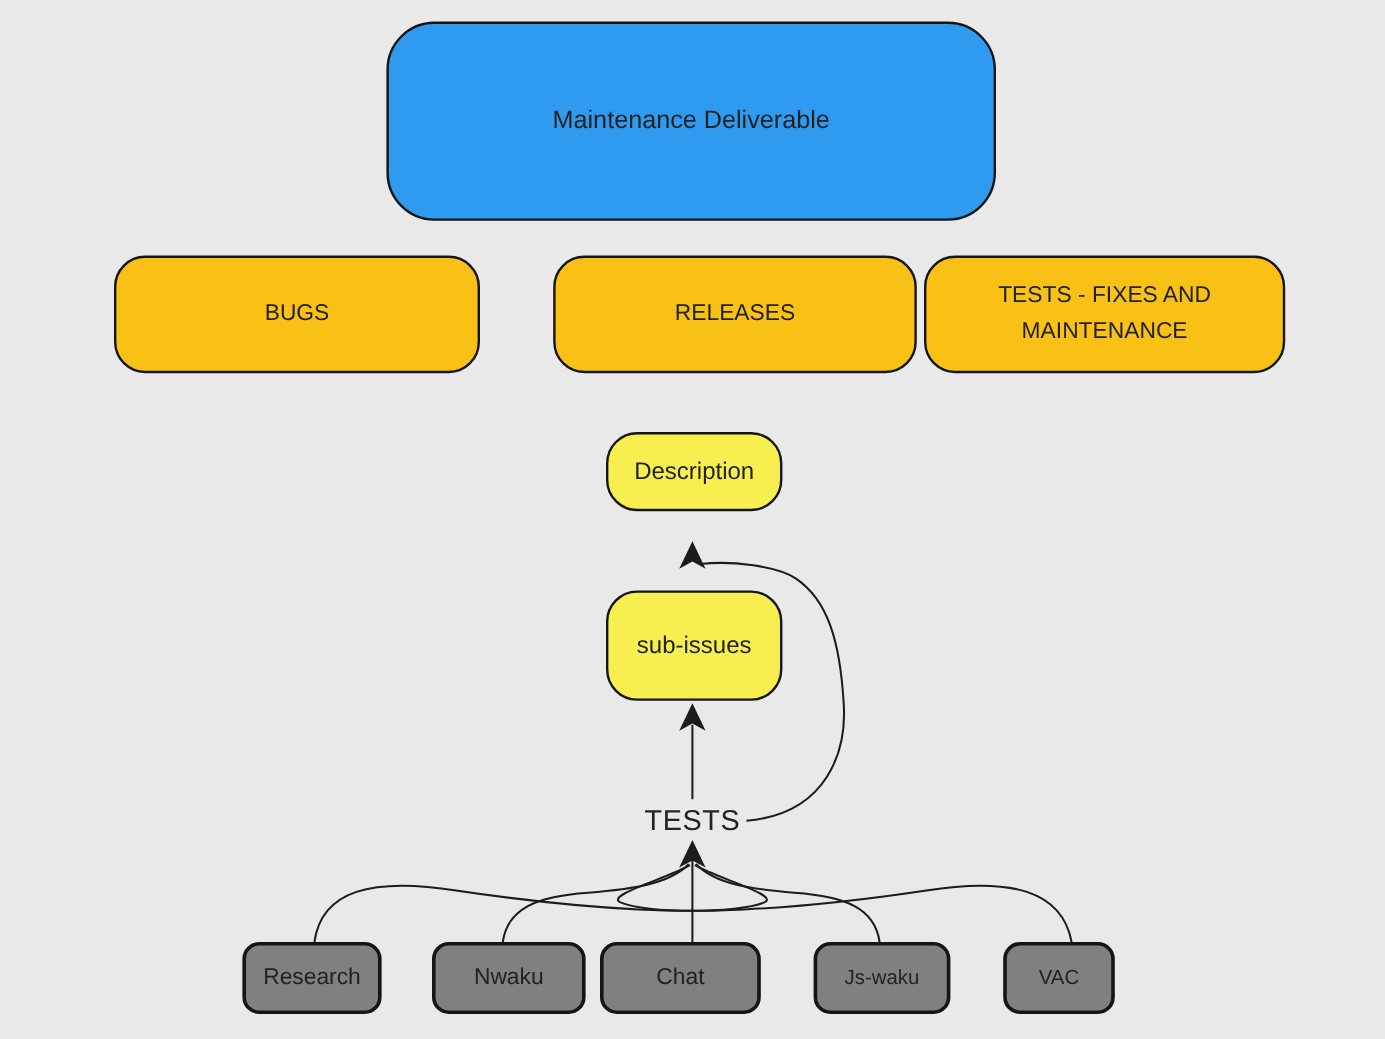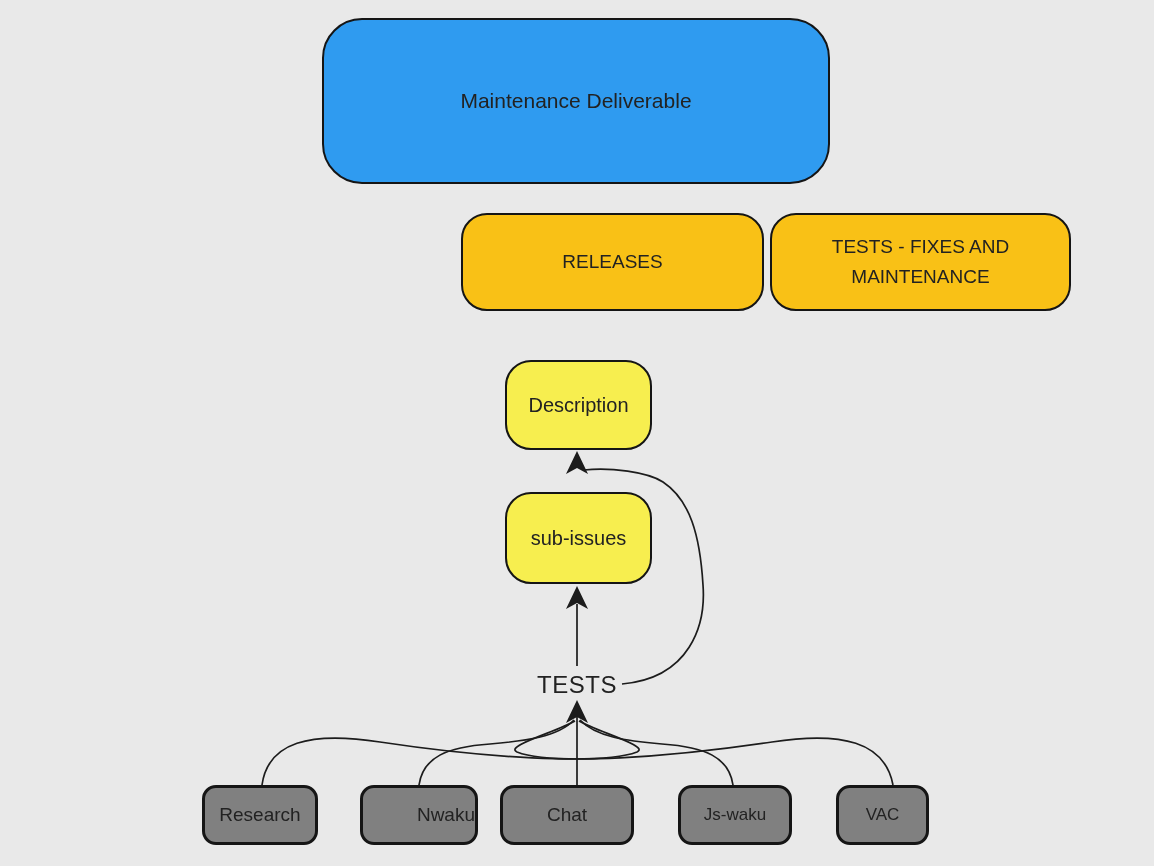--- a/index.html
+++ b/index.html
@@ -14,26 +14,26 @@
         box-sizing:border-box;color:var(--c-text);z-index:1;}
   .box{border:2.5px solid var(--c-border);}
   .node-blue{left:322px;top:18px;width:508px;height:166px;border-radius:40px;
              background:var(--c-blue);font-size:21px;}
   .node-orange{top:213px;height:98px;border-radius:26px;background:var(--c-orange);
                font-size:19px;line-height:1.6;padding:0 30px;}
   .node-bugs{left:95px;width:305px;}
   .node-releases{left:424px;width:303px;margin-left:37px;}
   .node-tests{left:754px;width:301px;margin-left:16px;}
   .node-yellow{left:505px;width:147px;border-radius:26px;background:var(--c-yellow);font-size:20px;}
-  .node-description{top:360px;height:90px;}
+  .node-description{top:360px;height:66px;}
   .node-sub-issues{top:492px;height:92px;}
   .node-gray{top:785px;height:60px;border-radius:14px;background:var(--c-gray);
              border:3px solid var(--c-border);font-size:19px;}
   .node-research{left:202px;width:116px;}
-  .node-nwaku{left:360px;width:118px;justify-content:flex-end;}
+  .node-nwaku{left:360px;width:128px;}
   .node-chat{left:500px;width:134px;}
   .node-js-waku{left:678px;width:114px;font-size:17px;}
   .node-vac{left:836px;width:93px;font-size:17px;}
   .label-issues{left:527px;top:668px;width:100px;height:34px;font-size:24px;
                 background:transparent;letter-spacing:0.5px;}
   .edge{fill:none;stroke:var(--c-line);stroke-width:1.7;}
   .ahead{fill:var(--c-line);stroke:none;}
 </style>
 </head>
 <body>
@@ -53,20 +53,23 @@
     <line class="edge" x1="577" y1="785" x2="577" y2="716"></line>
     <path class="edge" d="M 733 785 C 729 757, 705 747, 662 744 C 627 741, 596 737, 580 720"></path>
     <path class="edge" d="M 893 785 C 885 742, 842 731, 772 742 C 672 757, 552 766, 517 752 C 504 746, 556 732, 575 721"></path>
     <polygon class="ahead" points="577,700 566,723 577,717 588,723"></polygon>
   </svg>
 
   <div class="node box node-blue">
     <span>Maintenance Deliverable</span>
   </div>
 
+  <div class="node box node-orange node-bugs">
+    <span>BUGS</span>
+  </div>
   <div class="node box node-orange node-releases">
     <span>RELEASES</span>
   </div>
   <div class="node box node-orange node-tests">
     <span>TESTS - FIXES AND MAINTENANCE</span>
   </div>
 
   <div class="node box node-yellow node-description">
     <span>Description</span>
   </div>

